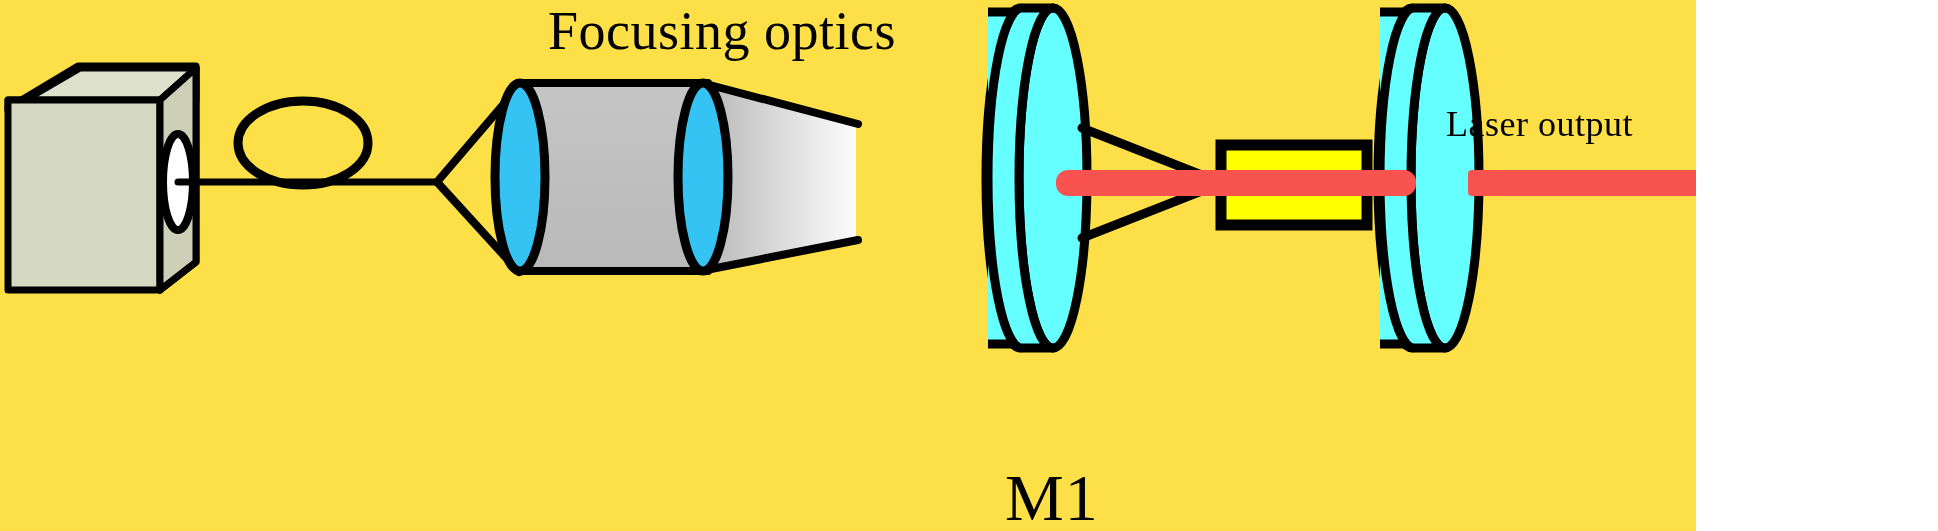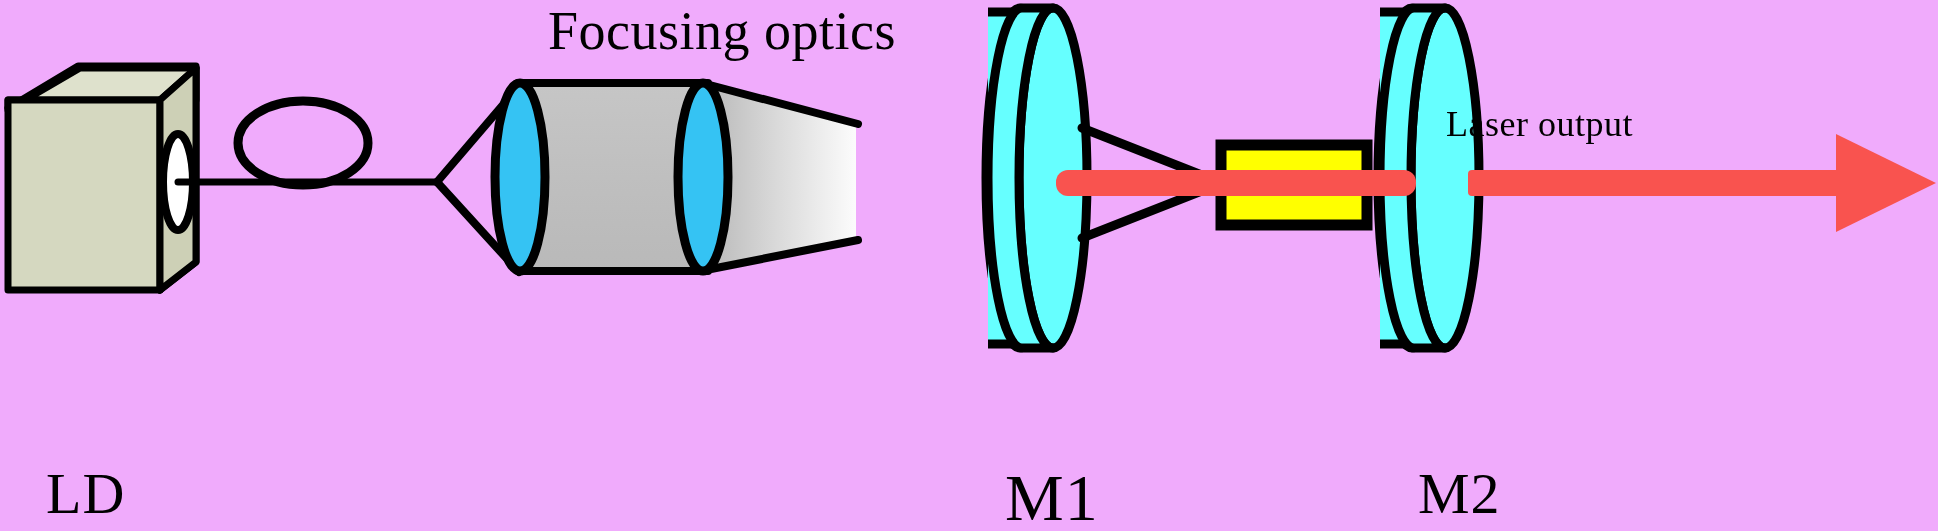--- a/index.html
+++ b/index.html
@@ -5,23 +5,23 @@
   html, body {
     margin: 0;
     padding: 0;
     background: #ffffff;
   }
   body {
     font-family: "Liberation Serif", "DejaVu Serif", serif;
   }
   #stage {
     position: relative;
-    width: 1938px;
+    width: 1696px;
     height: 531px;
-    background: #f0abfc;
+    background: #fde047;
     overflow: hidden;
   }
   #stage svg.diagram {
     position: absolute;
     left: 0;
     top: 0;
     width: 1938px;
     height: 531px;
     display: block;
   }
@@ -154,19 +154,17 @@
       <rect x="1468" y="170" width="390" height="26" rx="4" fill="#f9534f" stroke="none"></rect>
       <polygon points="1836,134 1936,183 1836,232" fill="#f9534f" stroke="none"></polygon>
     </g>
   </svg>
 
   <div class="lbl" id="lbl-focusing">Focusing optics</div>
 
 
   <div class="lbl" id="lbl-output">Laser output</div>
 
-  <div class="lbl" id="lbl-ld">LD</div>
 
   <div class="lbl" id="lbl-m1">M1</div>
 
-  <div class="lbl" id="lbl-m2">M2</div>
 
 </div>
 
 </body></html>

